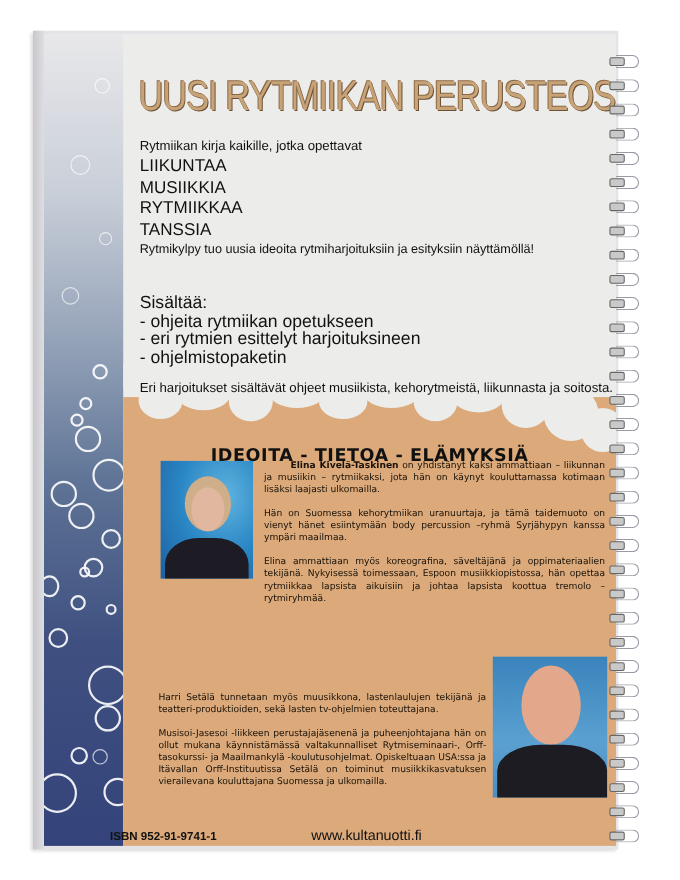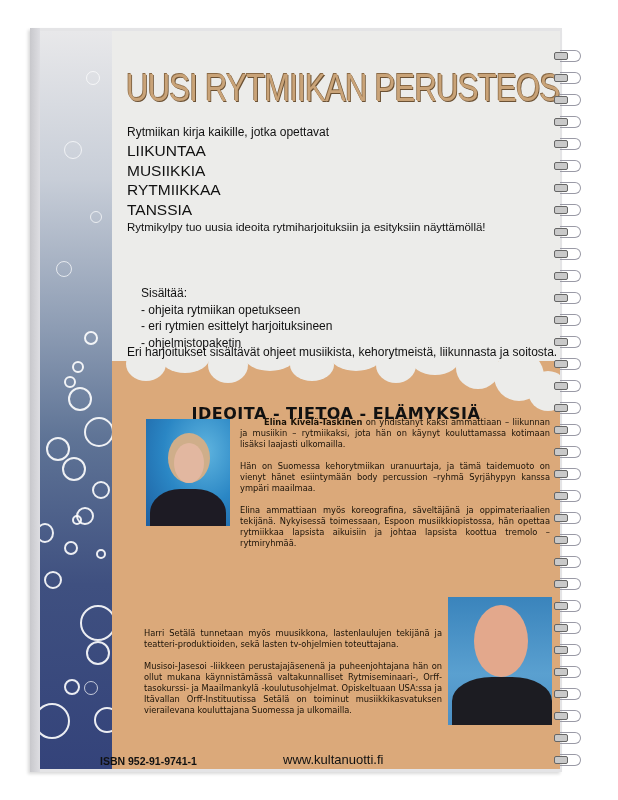--- a/index.html
+++ b/index.html
@@ -8,21 +8,21 @@
   .book-edge { position:absolute; left:30px; top:28px; width:10px; height:744px; background:linear-gradient(90deg,#c8c8cc,#dedee2); }
   .cover { position:absolute; left:40px; top:31px; width:520px; height:738px; background:#ececea; overflow:hidden; }
   .side-strip { position:absolute; left:0; top:0; width:72px; height:738px;
     background:linear-gradient(180deg,#e8e8ea 0%, #c8ced8 20%, #8e9db4 40%, #5f7496 55%, #3f5080 75%, #34437a 100%); }
   .bubble { position:absolute; border:2px solid rgba(255,255,255,0.9); border-radius:50%; box-sizing:border-box; }
   .bubble.thin { border-width:1px; border-color:rgba(255,255,255,0.7); }
   .title { position:absolute; left:86px; top:36px; font-family:"Liberation Sans", sans-serif; font-size:38px; color:#c9a378; letter-spacing:-1px; font-weight:normal; transform:scaleX(0.82); transform-origin:left; text-shadow: 1px 1px 0 #6b5134, -1px -1px 0 #8a6a46; white-space:nowrap; }
   .intro { position:absolute; left:87px; top:94px; font-size:12px; color:#111; }
   .subjects { position:absolute; left:87px; top:110px; font-size:15.5px; color:#111; line-height:19.5px; }
   .tagline { position:absolute; left:87px; top:190px; font-size:11.5px; color:#111; }
-  .contents { position:absolute; left:101px; top:237px; font-size:12px; color:#111; line-height:16.5px;margin-top:17px; }
+  .contents { position:absolute; left:87px; top:237px; font-size:16px; color:#111; line-height:16.5px; }
   .contents-note { position:absolute; left:87px; top:314px; font-size:12px; color:#111; }
   .orange { position:absolute; left:72px; top:330px; width:448px; height:408px; background:#dba97a; }
   .scallop { position:absolute; background:#ececea; border-radius:50%; }
   .motto { position:absolute; left:72px; width:448px; top:373px; text-align:center; font-family:"DejaVu Sans", sans-serif; font-weight:bold; font-size:16px; color:#111; letter-spacing:0.5px; }
   .photo { position:absolute; overflow:hidden; }
   .photo-elina { left:106px; top:388px; width:84px; height:107px; background:radial-gradient(ellipse at 70% 30%, #5fb4df 0%, #2a86c4 50%, #1e5fa0 100%); }
   .photo-harri { left:408px; top:566px; width:104px; height:128px; background:linear-gradient(180deg,#3a84bc 0%, #5aa0d0 60%, #4c8fc4 100%); }
   .head { position:absolute; border-radius:50%; }
   .bio { position:absolute; font-family:"DejaVu Sans", sans-serif; font-size:8.3px; color:#1a1208; line-height:11px; text-align:justify; }
   .bio p { margin:0 0 11px 0; }

